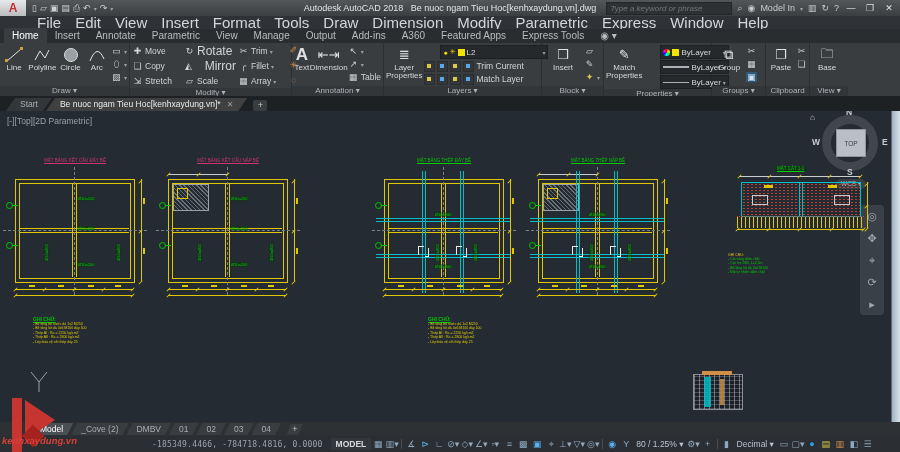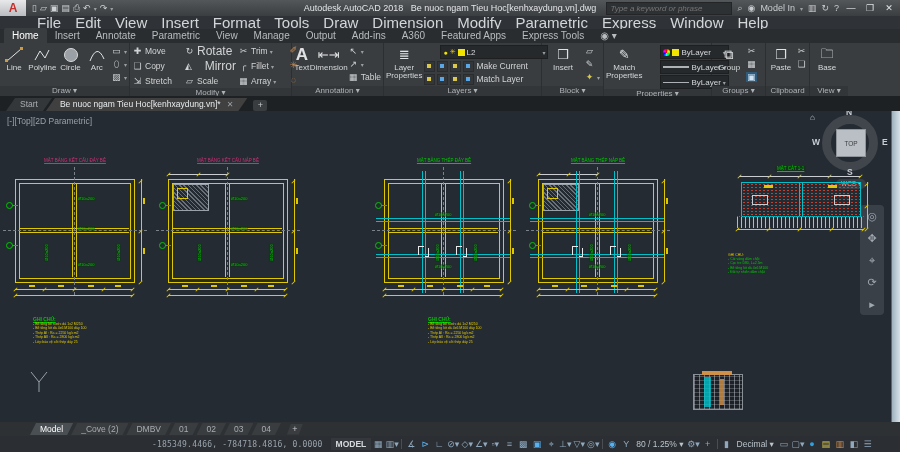--- a/index.html
+++ b/index.html
@@ -311,21 +311,21 @@
               </span>
             <span class="tiny b">
                 <i></i>
               </span>
             <span class="tiny">
                 <i></i>
               </span>
             <span class="tiny b">
                 <i></i>
               </span>
-            <span>Make Current</span>
+            <span>Trim Current</span>
           </div>
           <div class="srow">
             <span class="tiny">
                 <i></i>
               </span>
             <span class="tiny b">
                 <i></i>
               </span>
             <span class="tiny">
                 <i></i>
@@ -768,13 +768,19 @@
         <div class="sic">▭</div>
         <div class="sic">▢▾</div>
         <div class="sic blu">●</div>
         <div class="sic yel">▤</div>
         <div class="sic org">▥</div>
         <div class="sic">◧</div>
         <div class="sic">☰</div>
       </span>
   </div>
 
+  <div class="wm">
+    <div class="bar"></div>
+    <div class="t1"></div>
+    <div class="t2"></div>
+    <div class="txt">kenhxaydung.vn</div>
+  </div>
 </div>
 
 </body></html>

